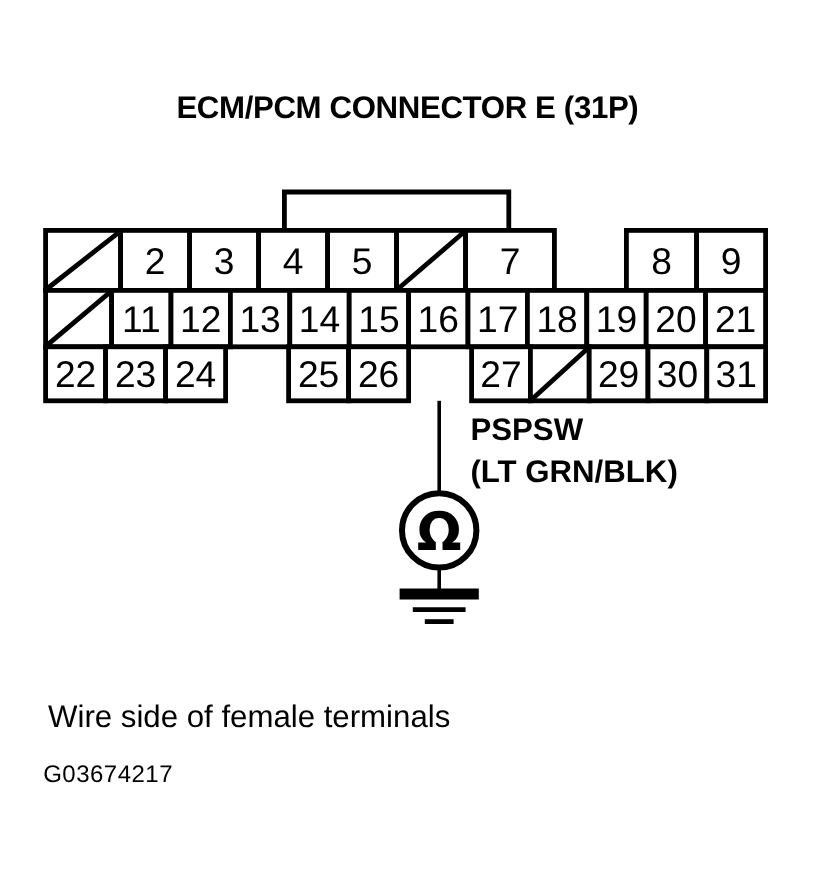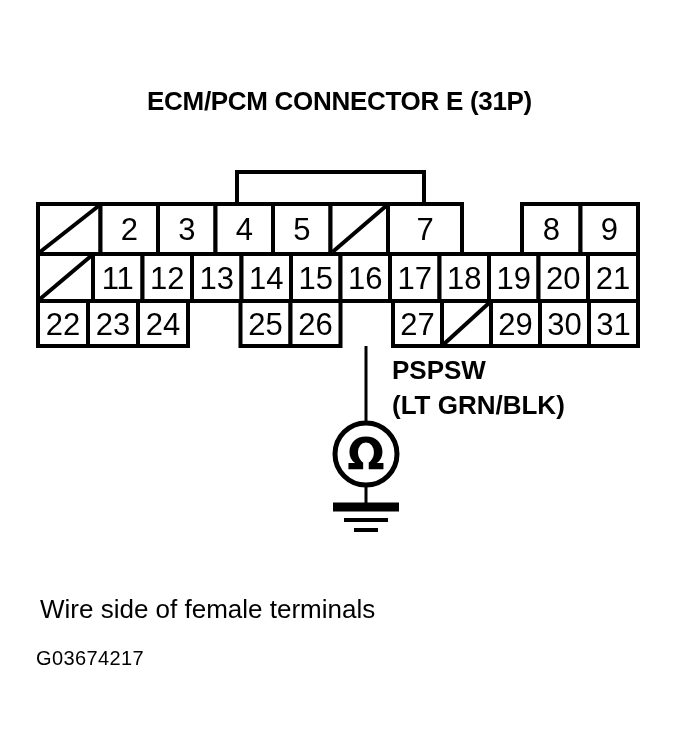--- a/index.html
+++ b/index.html
@@ -11,21 +11,21 @@
   body {
     width: 679px;
     height: 732px;
     position: relative;
     font-family: "Liberation Sans", sans-serif;
     color: #000000;
     overflow: hidden;
   }
   #page {
     position: absolute;
-    left: 0; top: 16px;
+    left: 0; top: 4px;
     width: 679px;
     height: 537px;
   }
   .title {
     position: absolute;
     left: 0;
     top: 70px;
     width: 679px;
     text-align: center;
     font-size: 26px;

